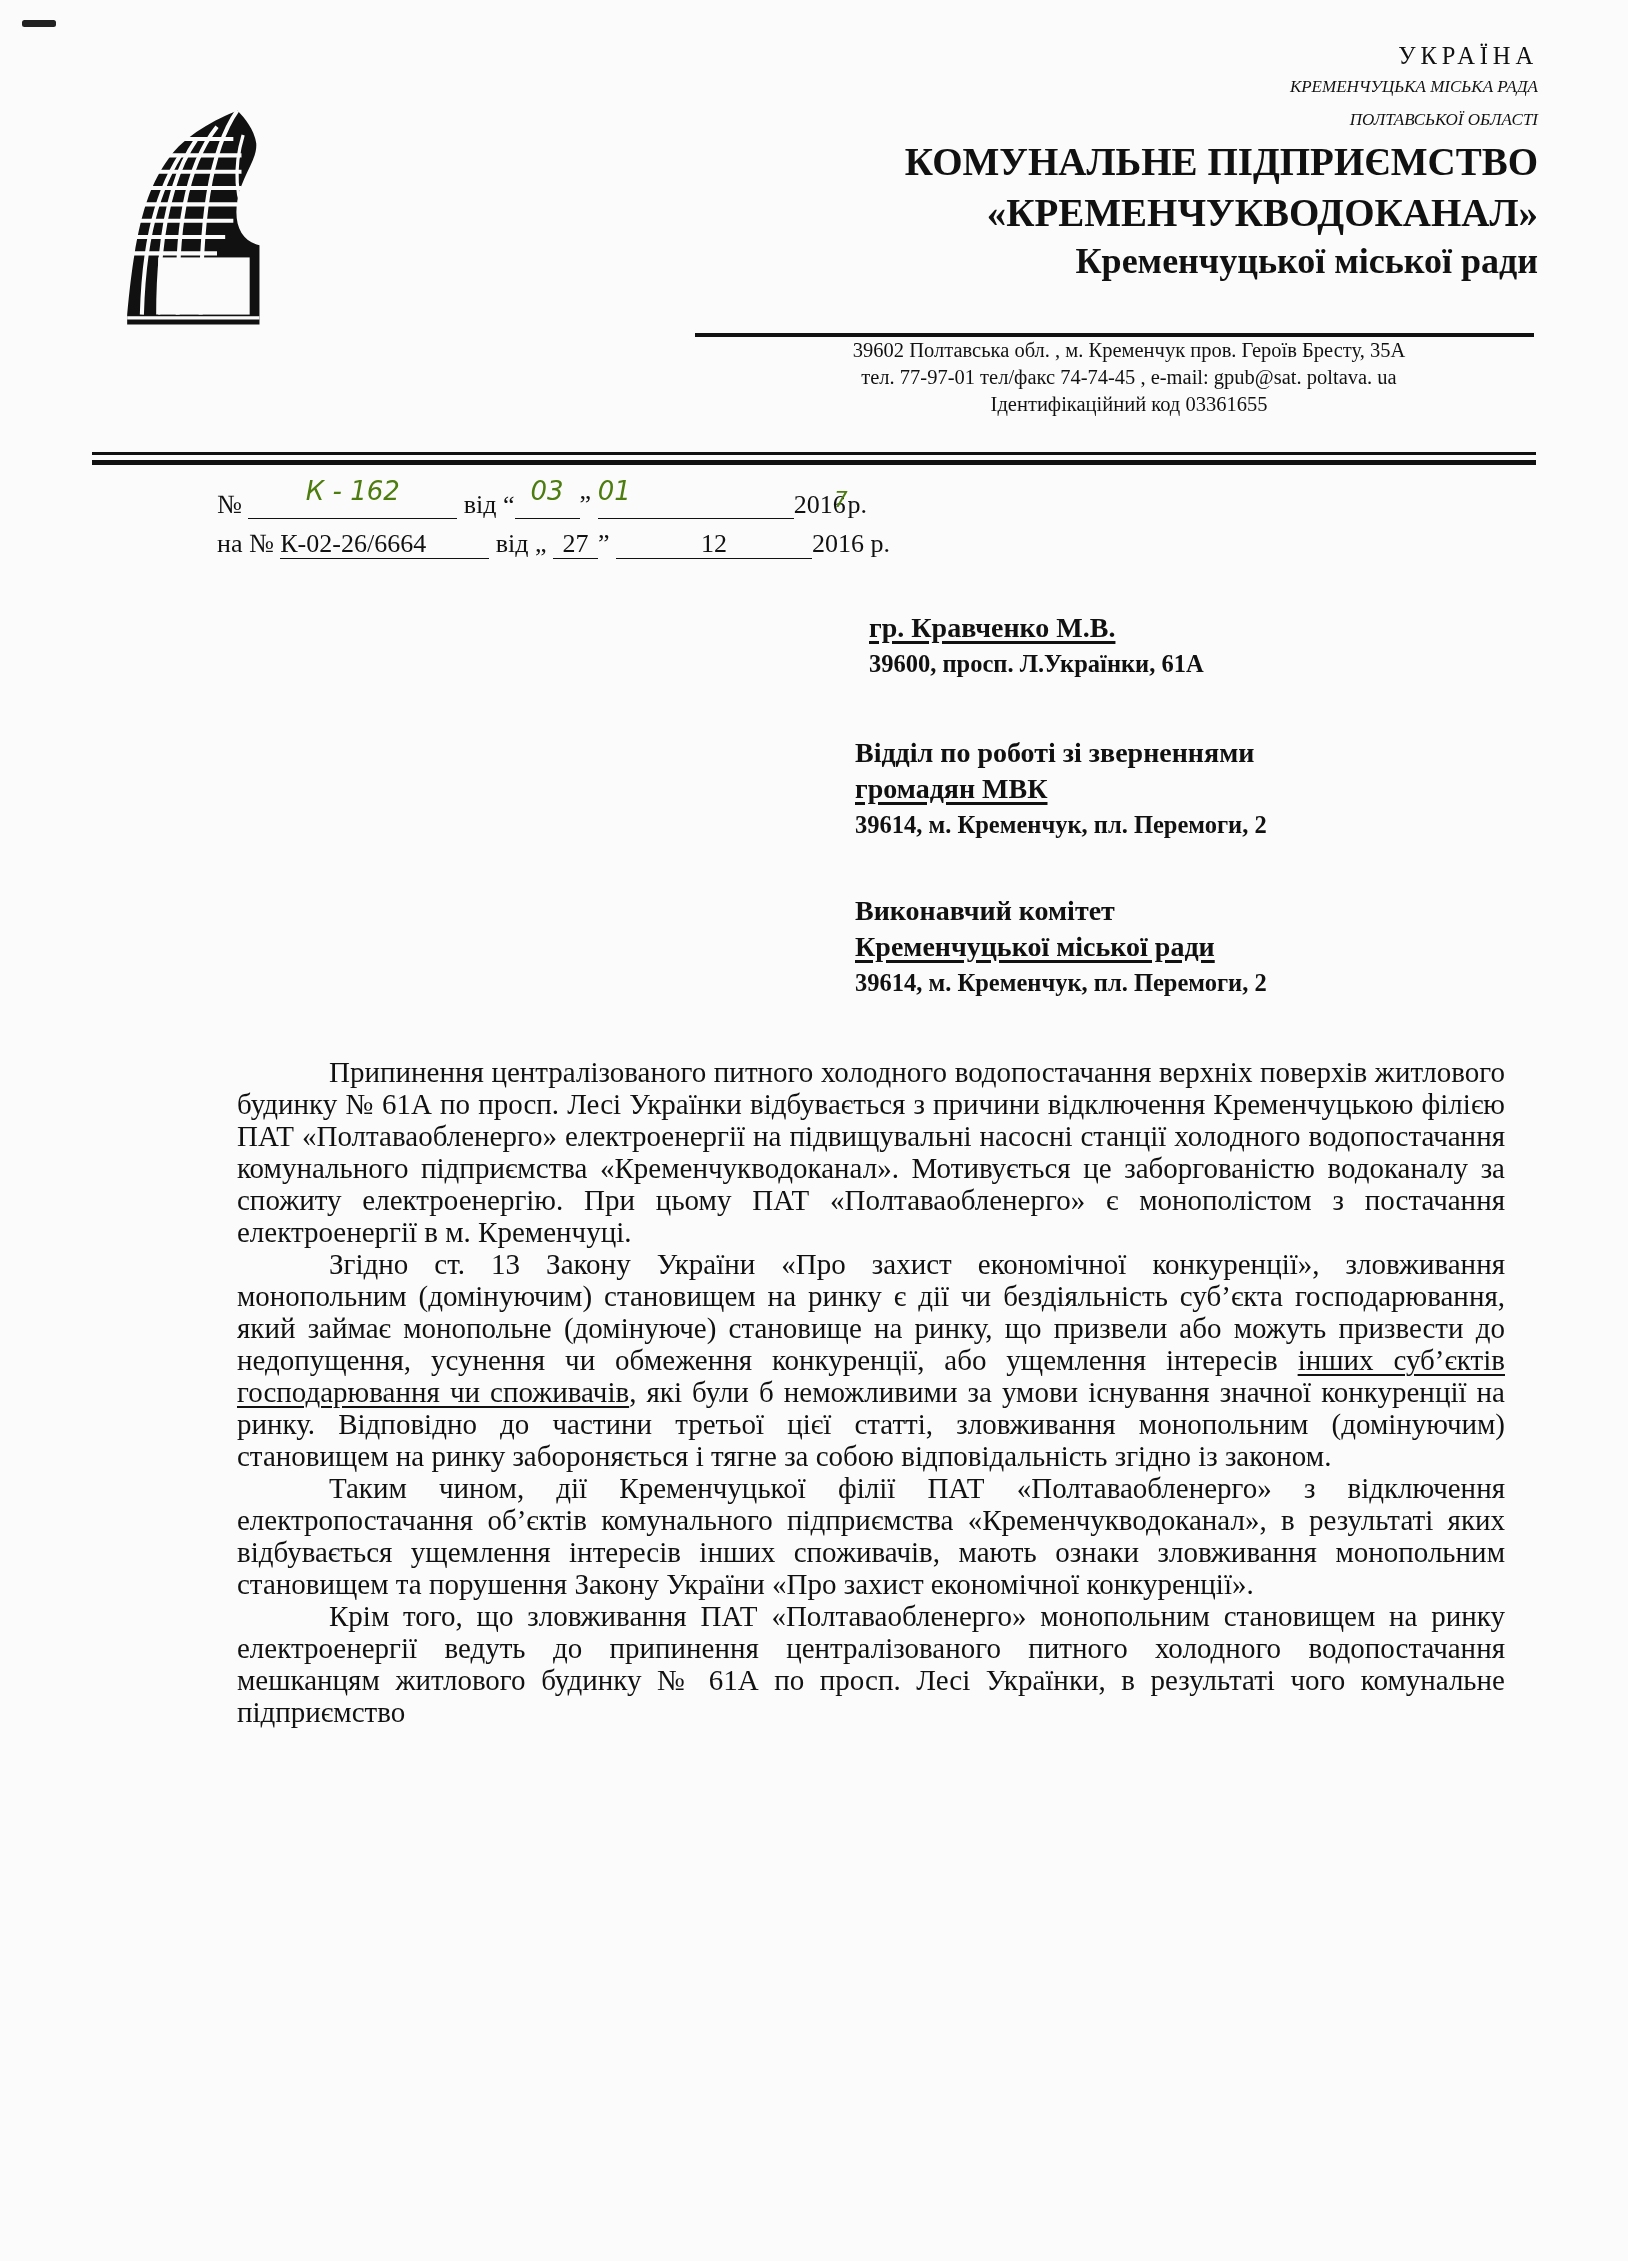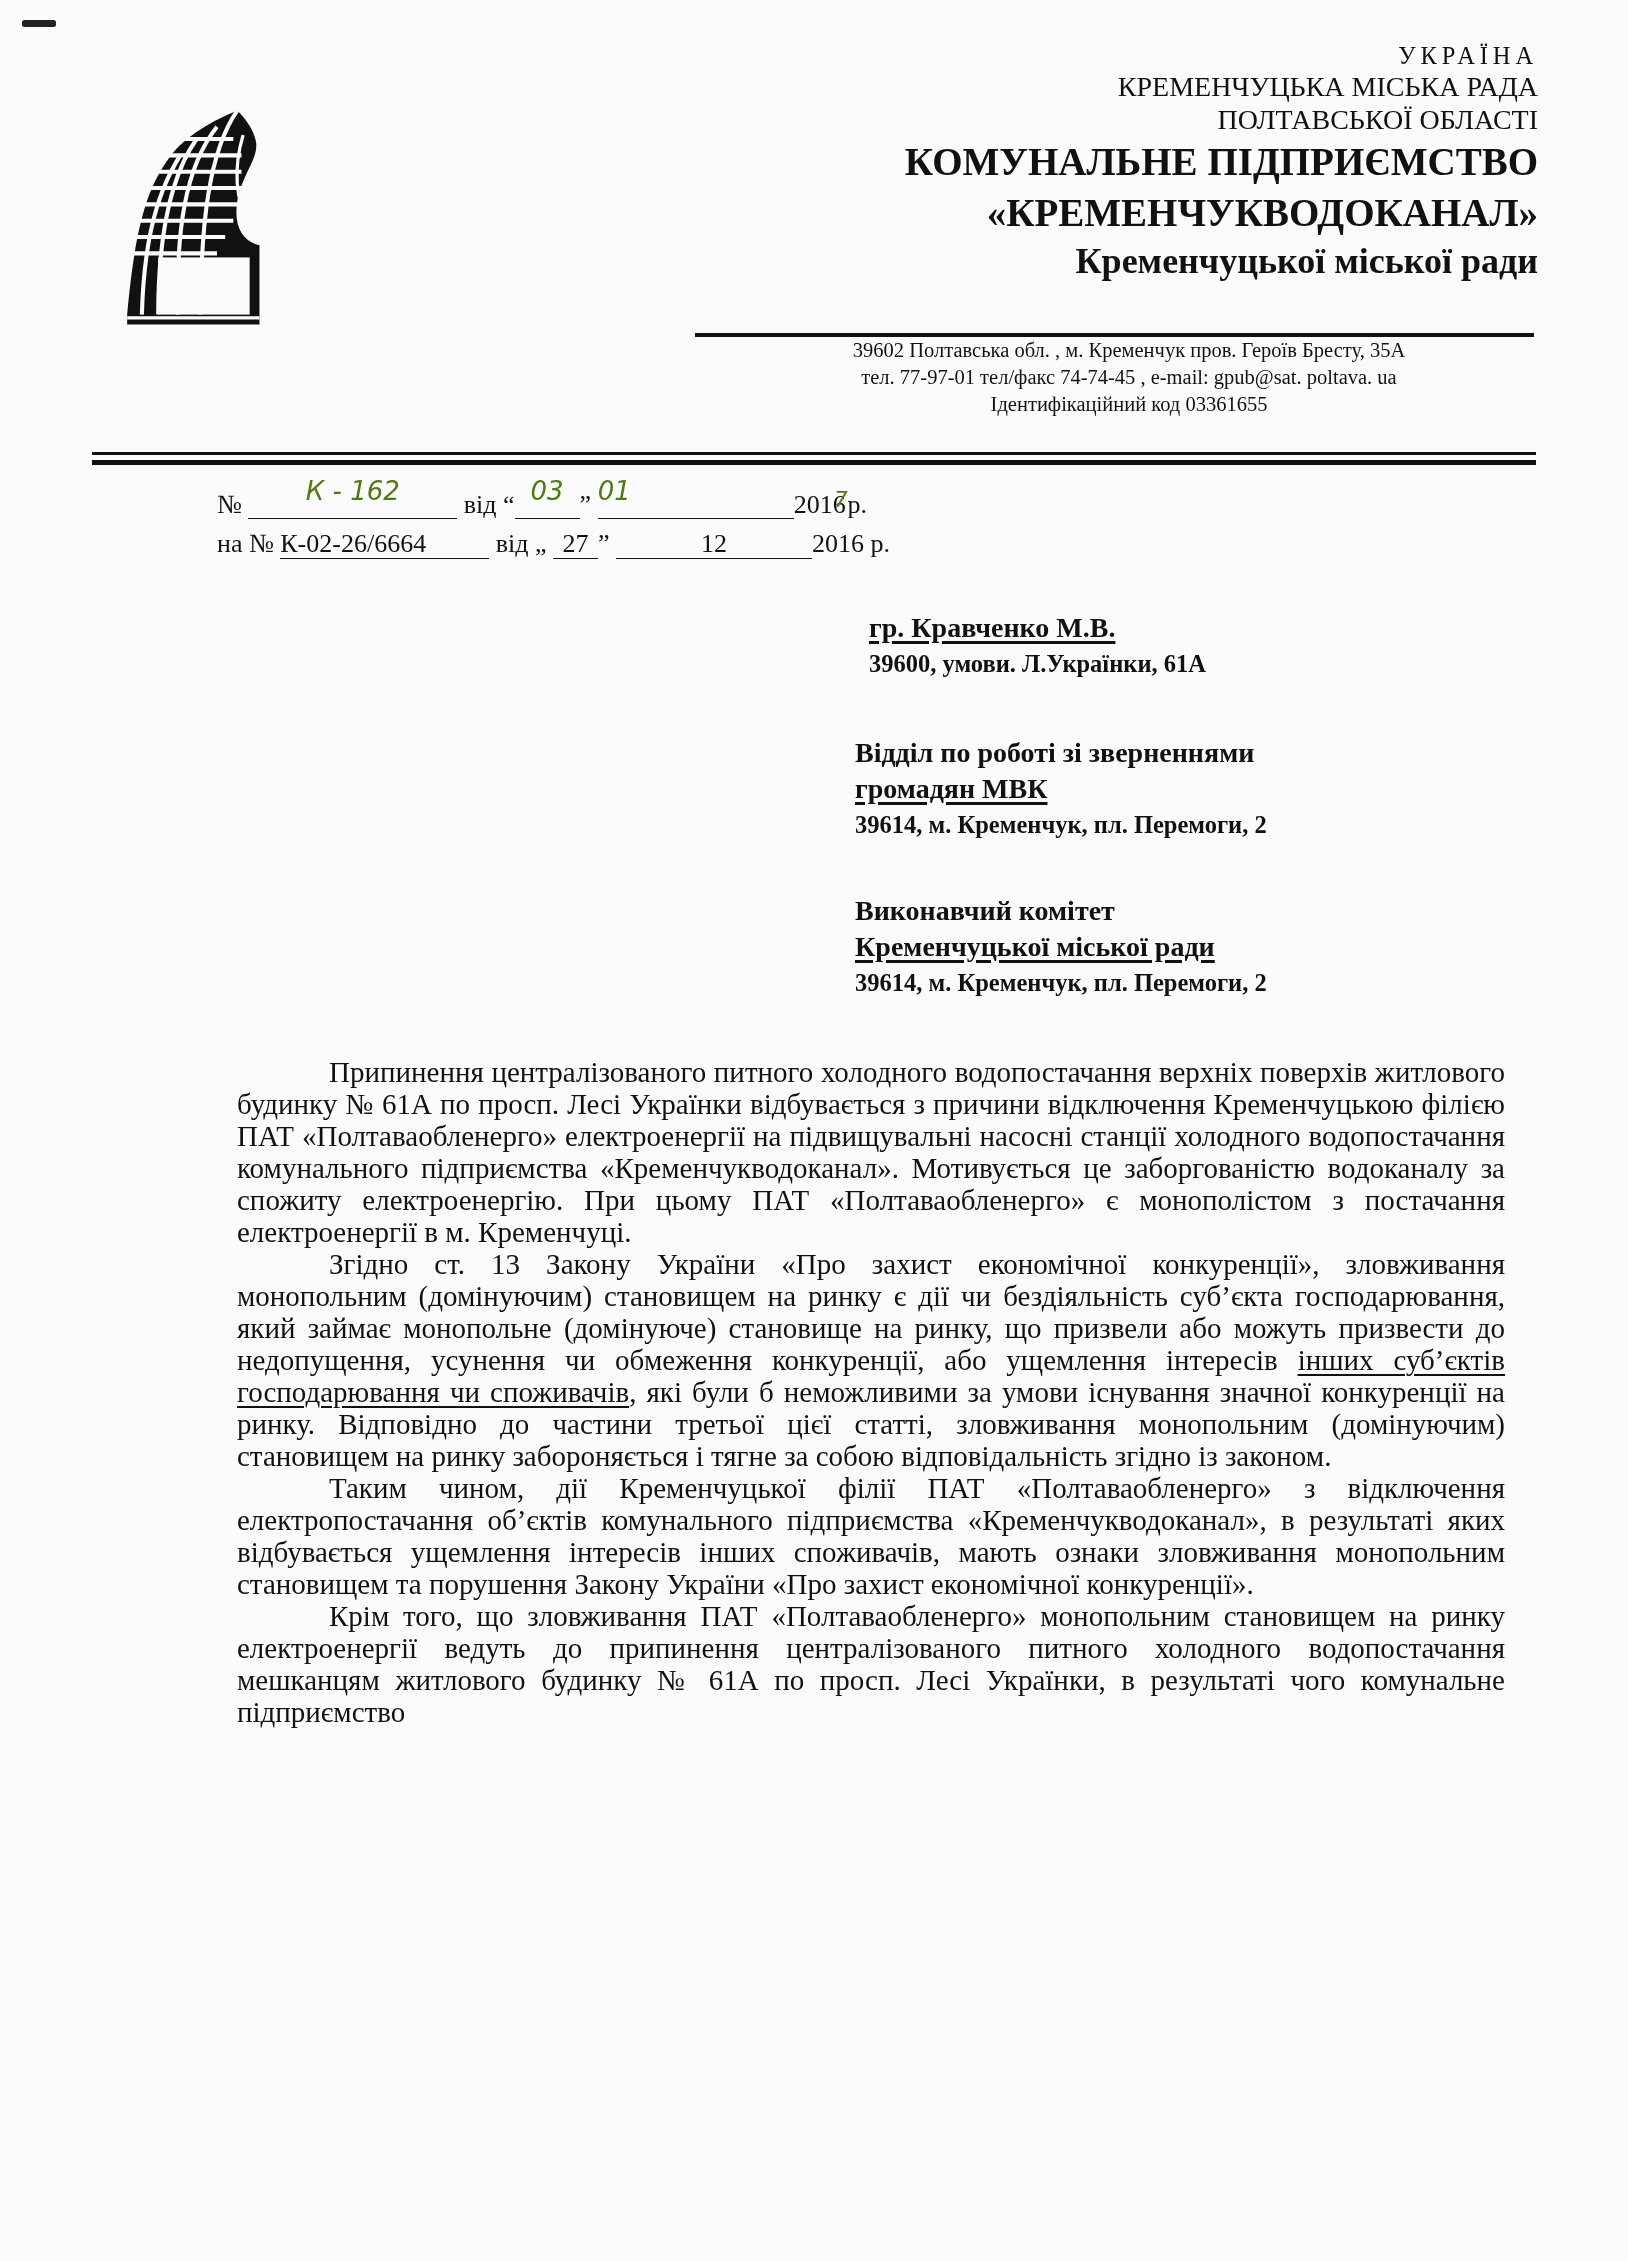--- a/index.html
+++ b/index.html
@@ -6,21 +6,21 @@
   body {
     width: 1629px; height: 2261px; position: relative; overflow: hidden;
     background: #fbfbfb;
     font-family: "Liberation Serif", "DejaVu Serif", serif;
     color: #111;
   }
   .corner-mark { position: absolute; left: 22px; top: 19.6px; width: 34px; height: 7.4px; background: #222; border-radius: 2.5px; }
   .logo { position: absolute; left: 119px; top: 102px; width: 147px; height: 239px; }
   .hdr { position: absolute; left: 720px; top: 37px; width: 818px; text-align: right; }
   .hdr .country { font-size: 24.5px; letter-spacing: 4.9px; margin-top: 4.9px; }
-  .hdr .council, .hdr .region { font-size: 28px; line-height: 33px; }
+  .hdr .council, .hdr .region { font-size: 17px; line-height: 33px; font-style: italic; }
   .hdr .ent1, .hdr .ent2 { font-size: 39px; font-weight: bold; line-height: 51px; }
   .hdr .ent3 { font-size: 36px; font-weight: bold; line-height: 47px; }
   .rule-top { position: absolute; left: 695px; top: 333px; width: 839px; height: 4.1px; background: #111; }
   .contacts { position: absolute; left: 720px; top: 337px; width: 818px; text-align: center; font-size: 20.5px; line-height: 27px; }
   .rule-d1 { position: absolute; left: 92px; top: 452px; width: 1444px; height: 2.5px; background: #111; }
   .rule-d2 { position: absolute; left: 92px; top: 460px; width: 1444px; height: 4.9px; background: #111; }
 
   .refs { position: absolute; left: 217px; top: 485px; font-size: 26px; line-height: 39px; }
   .refs .row { position: relative; height: 39px; white-space: nowrap; }
   .blank { display: inline-block; border-bottom: 1.6px solid #111; text-align: center; vertical-align: baseline; height: 28px; line-height: 28px; }
@@ -89,21 +89,21 @@
     <span>на №</span>
     <span class="blank" style="width:209px;text-align:left">К-02-26/6664</span>
     <span>від</span>
     „ <span class="blank" style="width:45px">27</span>”
     <span class="blank" style="width:196px">12</span><span>2016 р.</span>
   </div>
 </div>
 
 <div class="addr" style="left:869px;top:610px">
   <div class="u">гр. Кравченко М.В.</div>
-  <div class="sub">39600, умови. Л.Українки, 61А</div>
+  <div class="sub">39600, просп. Л.Українки, 61А</div>
 </div>
 <div class="addr" style="left:855px;top:735px">
   <div>Відділ по роботі зі зверненнями</div>
   <div class="u">громадян МВК</div>
   <div class="sub">39614, м. Кременчук, пл. Перемоги, 2</div>
 </div>
 <div class="addr" style="left:855px;top:893px">
   <div>Виконавчий комітет</div>
   <div class="u">Кременчуцької міської ради</div>
   <div class="sub">39614, м. Кременчук, пл. Перемоги, 2</div>

